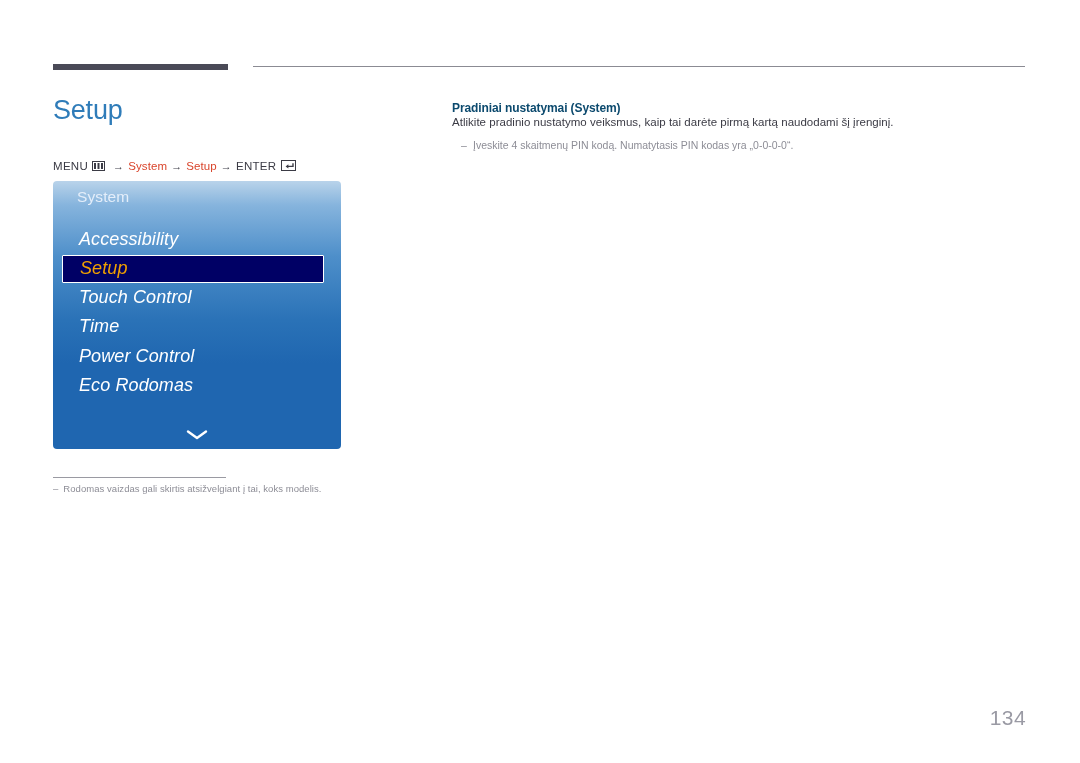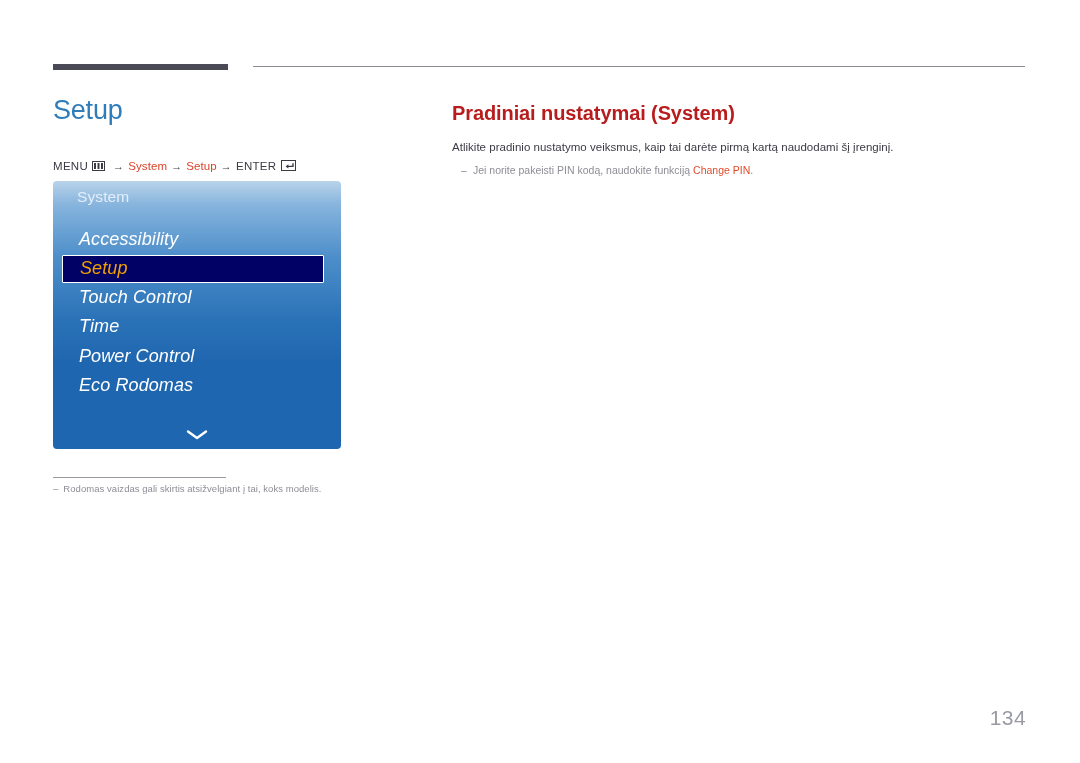--- a/index.html
+++ b/index.html
@@ -191,29 +191,28 @@
 
   
   .right-col {
     position: absolute;
     left: 452px;
     top: 101px;
     width: 580px;
   }
 
   .content-title {
-    font-size: 20px;
+    font-size: 12px;
     font-weight: 700;
-    color: #b91c1c;
+    color: #0c4a6e;
     letter-spacing: -0.1px;
     line-height: 1.2;
   }
 
   .content-lead {
-    margin-top: 15px;
     font-size: 11.5px;
     color: #3b3b45;
     letter-spacing: 0.02px;
     line-height: 1.35;
   }
 
   .note-block {
     margin-top: 7px;
     margin-left: 9px;
     font-size: 10.5px;
@@ -293,21 +292,19 @@
     <span class="dash">–</span>
     <span>Rodomas vaizdas gali skirtis atsižvelgiant į tai, koks modelis.</span>
   </div>
 
   <div class="right-col">
     <div class="content-title">Pradiniai nustatymai (System)</div>
     <div class="content-lead">Atlikite pradinio nustatymo veiksmus, kaip tai darėte pirmą kartą naudodami šį įrenginį.</div>
 
     <div class="note-block">
       <span class="note-dash">–</span>
-      <div>
-        <span>Jei norite pakeisti PIN kodą, naudokite funkciją </span><span class="note-accent">Change PIN</span><span>.</span>
-      </div>
+      <div>Įveskite 4 skaitmenų PIN kodą. Numatytasis PIN kodas yra „0-0-0-0“.</div>
     </div>
   </div>
 
   <div class="page-number">134</div>
 
 </div>
 
 </body></html>

